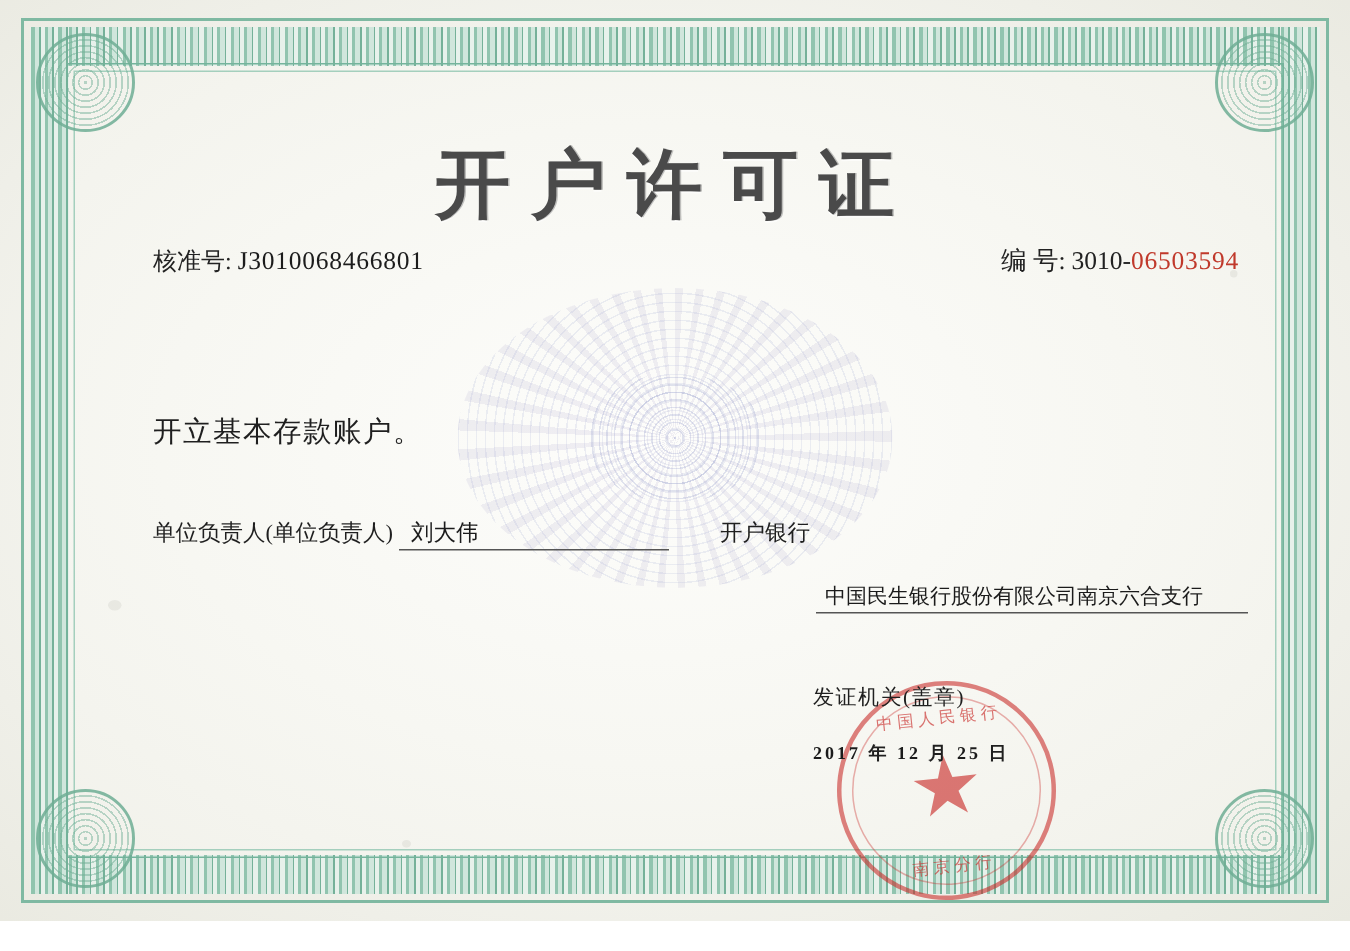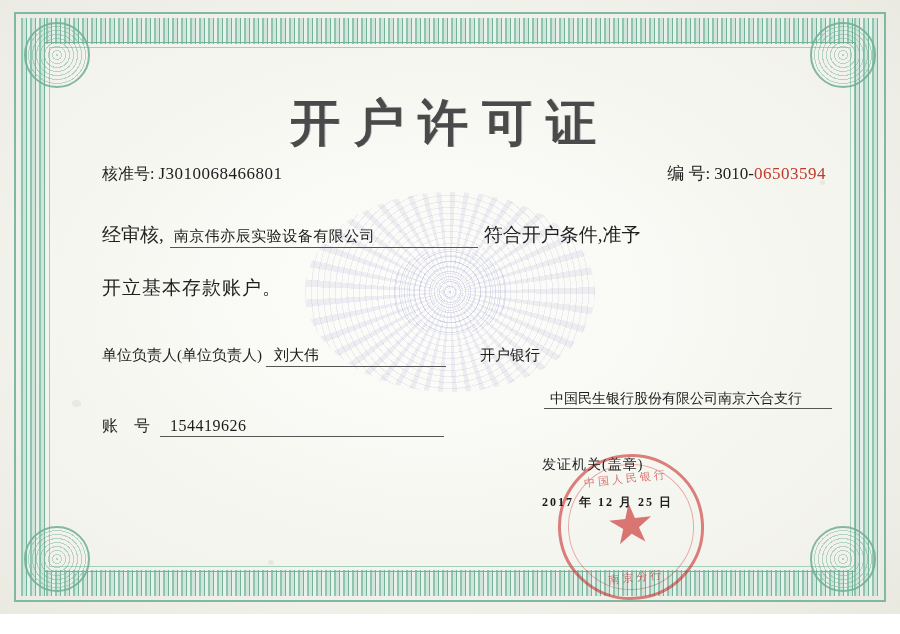--- a/index.html
+++ b/index.html
@@ -339,50 +339,37 @@
     <div class="row approval-row">
       <span class="approval-label">核准号:</span>
       <span class="approval-value">J3010068466801</span>
     </div>
 
     <div class="row serial-row">
       <span class="serial-label">编 号:</span>
       <span class="serial-prefix">3010-</span><span class="serial-number">06503594</span>
     </div>
 
-    <div class="row body-line-1">
-      <span class="lead">经审核,</span>
-      <span class="company-slot">
-        <span class="company-name">南京伟亦辰实验设备有限公司</span>
-      </span>
-      <span class="tail">符合开户条件,准予</span>
-    </div>
 
     <div class="row body-line-2">开立基本存款账户。</div>
 
     <div class="row rep-row">
       <span class="rep-label">单位负责人(单位负责人)</span>
       <span class="rep-slot">
         <span class="rep-value">刘大伟</span>
       </span>
     </div>
 
     <div class="row bank-row">
       <span class="bank-label">开户银行</span>
       <span class="bank-slot">
         <span class="bank-value">中国民生银行股份有限公司南京六合支行</span>
       </span>
     </div>
 
-    <div class="row account-row">
-      <span class="account-label">账 号</span>
-      <span class="account-slot">
-        <span class="account-value">154419626</span>
-      </span>
-    </div>
 
     <div class="seal">
       <div class="seal-inner"></div>
       <div class="seal-text-top">中国人民银行</div>
       <div class="seal-star"></div>
       <div class="seal-text-bottom">南京分行</div>
     </div>
 
     <div class="issuer-block">
       <div class="issuer-label">发证机关(盖章)</div>

